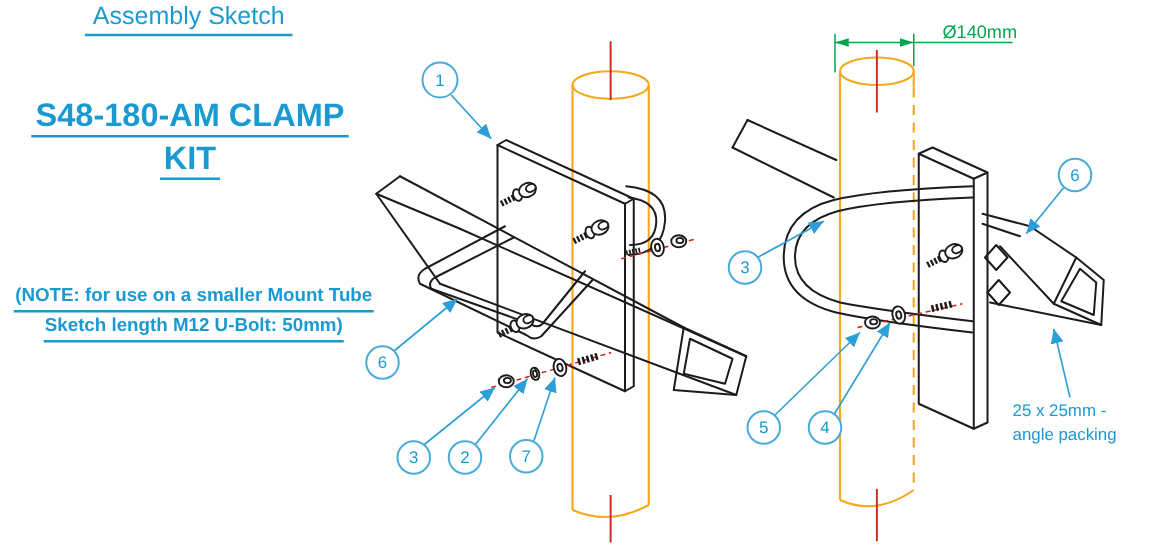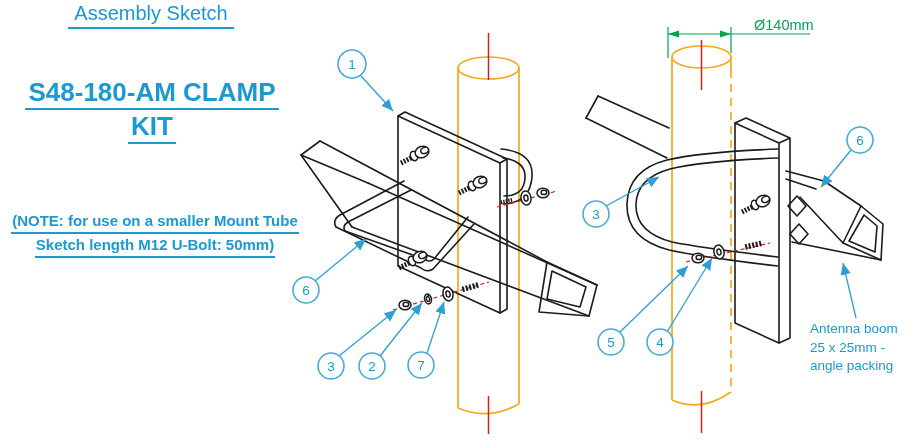--- a/index.html
+++ b/index.html
@@ -16,21 +16,21 @@
     position:relative;width:919px;height:441px;background:#fff;overflow:hidden;
     font-family:"Liberation Sans", sans-serif;
   }
   .stage svg{position:absolute;left:0;top:0;}
   .title{position:absolute;left:16px;top:2px;width:270px;text-align:center;
     font-size:20px;color:var(--blue);}
   .title span{display:inline-block;border-bottom:2px solid;padding:0 6px 2px;}
   .heading{position:absolute;left:0;top:76px;width:304px;text-align:center;
     font-size:26px;font-weight:bold;color:var(--blue);line-height:32px;}
   .heading span{display:inline-block;border-bottom:2px solid;padding:0 3px 0;}
-  .note{position:absolute;left:0;top:210px;width:310px;text-align:center;
+  .note{position:absolute;left:0;top:226px;width:310px;text-align:center;
     font-size:15px;font-weight:bold;color:var(--blue);line-height:22px;}
   .note span{display:inline-block;border-bottom:2px solid;padding:0 1px 0;}
   .boomlabel{position:absolute;left:810px;top:320px;font-size:13.5px;
     color:var(--blue);line-height:18.5px;white-space:nowrap;}
 
   
   .ln{stroke:var(--ink);fill:none;stroke-width:1.6;stroke-linecap:round;stroke-linejoin:round;}
   .org{stroke:var(--orange);fill:none;stroke-width:1.7;}
   .orgdash{stroke:var(--orange);fill:none;stroke-width:1.7;stroke-dasharray:8 6;}
   .red{stroke:var(--red);fill:none;stroke-width:1.5;}
@@ -58,21 +58,20 @@
     <div><span>S48-180-AM CLAMP</span></div>
     <div><span>KIT</span></div>
   </div>
 
   <div class="note">
     <div><span>(NOTE: for use on a smaller Mount Tube</span></div>
     <div><span>Sketch length M12 U-Bolt: 50mm)</span></div>
   </div>
 
   <div class="boomlabel">
-    <div>Antenna boom</div>
     <div>25 x 25mm -</div>
     <div>angle packing</div>
   </div>
 
   <svg width="919" height="441" viewBox="0 0 919 441">
     <defs>
       <marker id="arr" markerWidth="11" markerHeight="9" refX="9" refY="4" orient="auto">
         <path d="M0,0 L9,4 L0,8 Z" fill="#2e9fd6"></path>
       </marker>
       <g id="fBolt">

